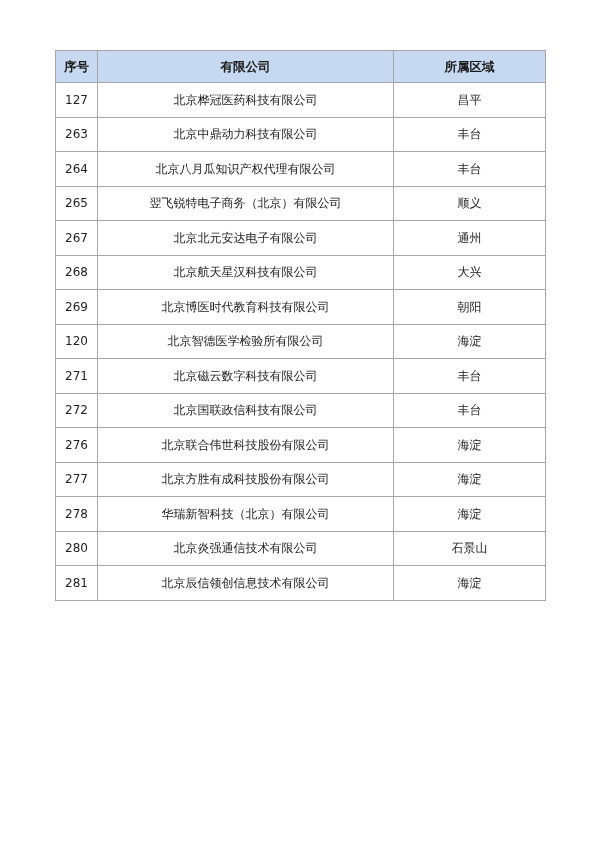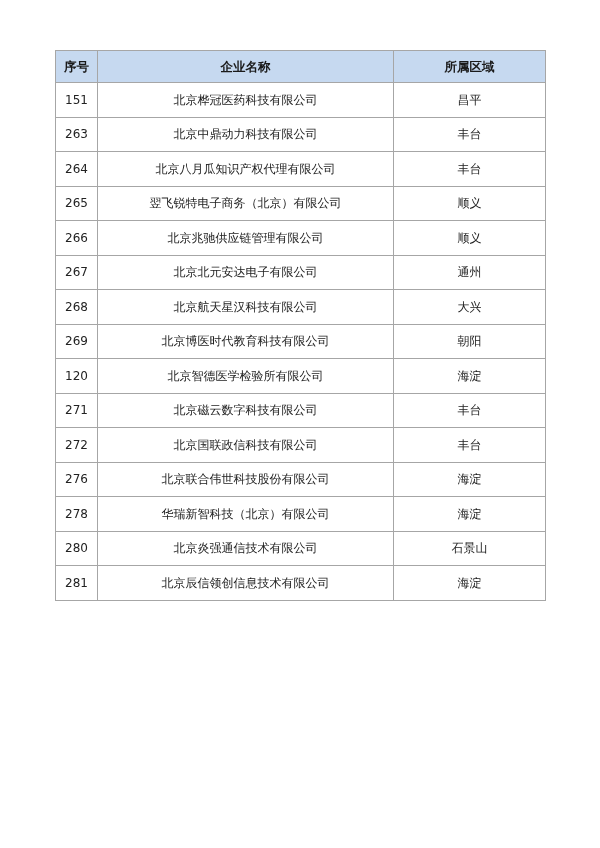--- a/index.html
+++ b/index.html
@@ -54,48 +54,43 @@
 <div class="page">
   <table>
     <colgroup>
       <col class="c-no">
       <col class="c-name">
       <col class="c-area">
     </colgroup>
     <thead>
       <tr>
         <th>序号</th>
-        <th>企业名称</th>
+        <th>有限公司</th>
         <th>所属区域</th>
       </tr>
     </thead>
     <tbody>
       <tr>
-        <td>151</td>
+        <td>127</td>
         <td>北京桦冠医药科技有限公司</td>
         <td>昌平</td>
       </tr>
       <tr>
         <td>263</td>
         <td>北京中鼎动力科技有限公司</td>
         <td>丰台</td>
       </tr>
       <tr>
         <td>264</td>
         <td>北京八月瓜知识产权代理有限公司</td>
         <td>丰台</td>
       </tr>
       <tr>
         <td>265</td>
         <td>翌飞锐特电子商务（北京）有限公司</td>
-        <td>顺义</td>
-      </tr>
-      <tr>
-        <td>266</td>
-        <td>北京兆驰供应链管理有限公司</td>
         <td>顺义</td>
       </tr>
       <tr>
         <td>267</td>
         <td>北京北元安达电子有限公司</td>
         <td>通州</td>
       </tr>
       <tr>
         <td>268</td>
         <td>北京航天星汉科技有限公司</td>
@@ -120,20 +115,25 @@
         <td>272</td>
         <td>北京国联政信科技有限公司</td>
         <td>丰台</td>
       </tr>
       <tr>
         <td>276</td>
         <td>北京联合伟世科技股份有限公司</td>
         <td>海淀</td>
       </tr>
       <tr>
+        <td>277</td>
+        <td>北京方胜有成科技股份有限公司</td>
+        <td>海淀</td>
+      </tr>
+      <tr>
         <td>278</td>
         <td>华瑞新智科技（北京）有限公司</td>
         <td>海淀</td>
       </tr>
       <tr>
         <td>280</td>
         <td>北京炎强通信技术有限公司</td>
         <td>石景山</td>
       </tr>
       <tr>

